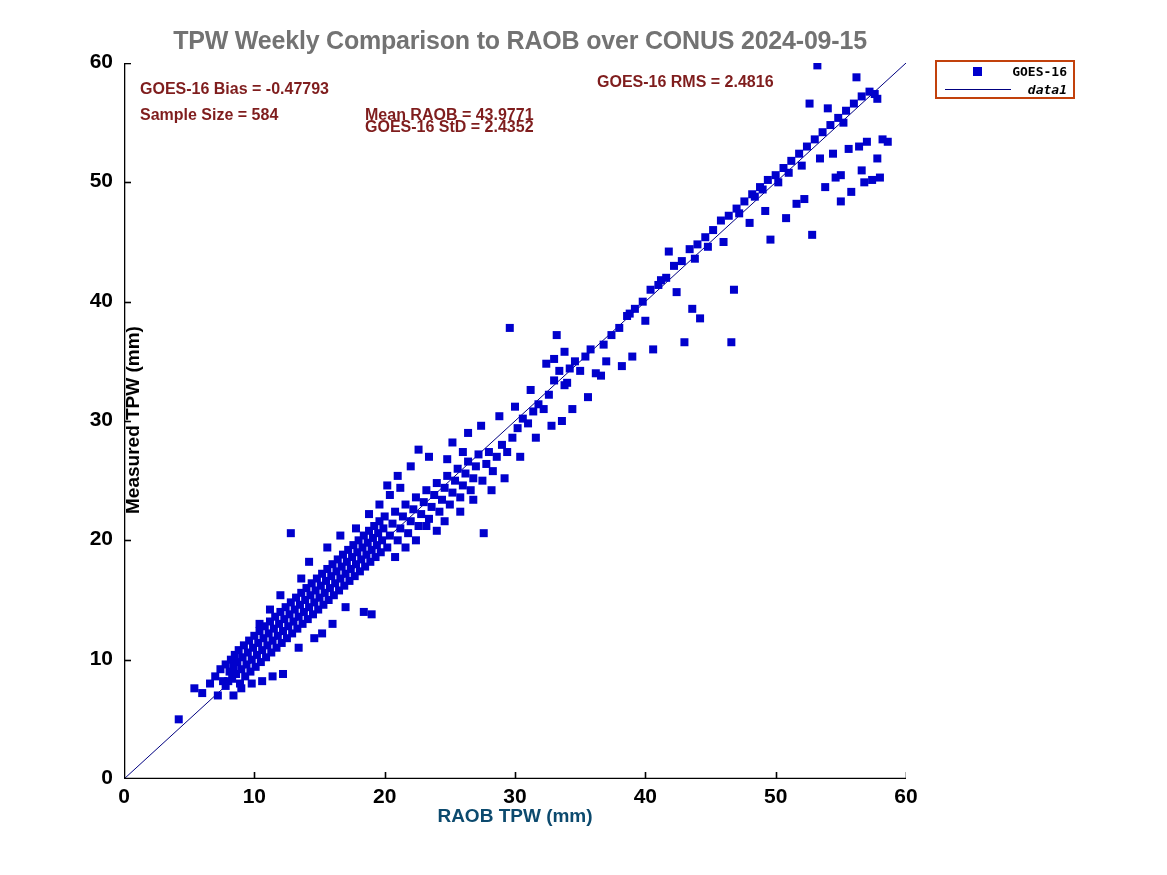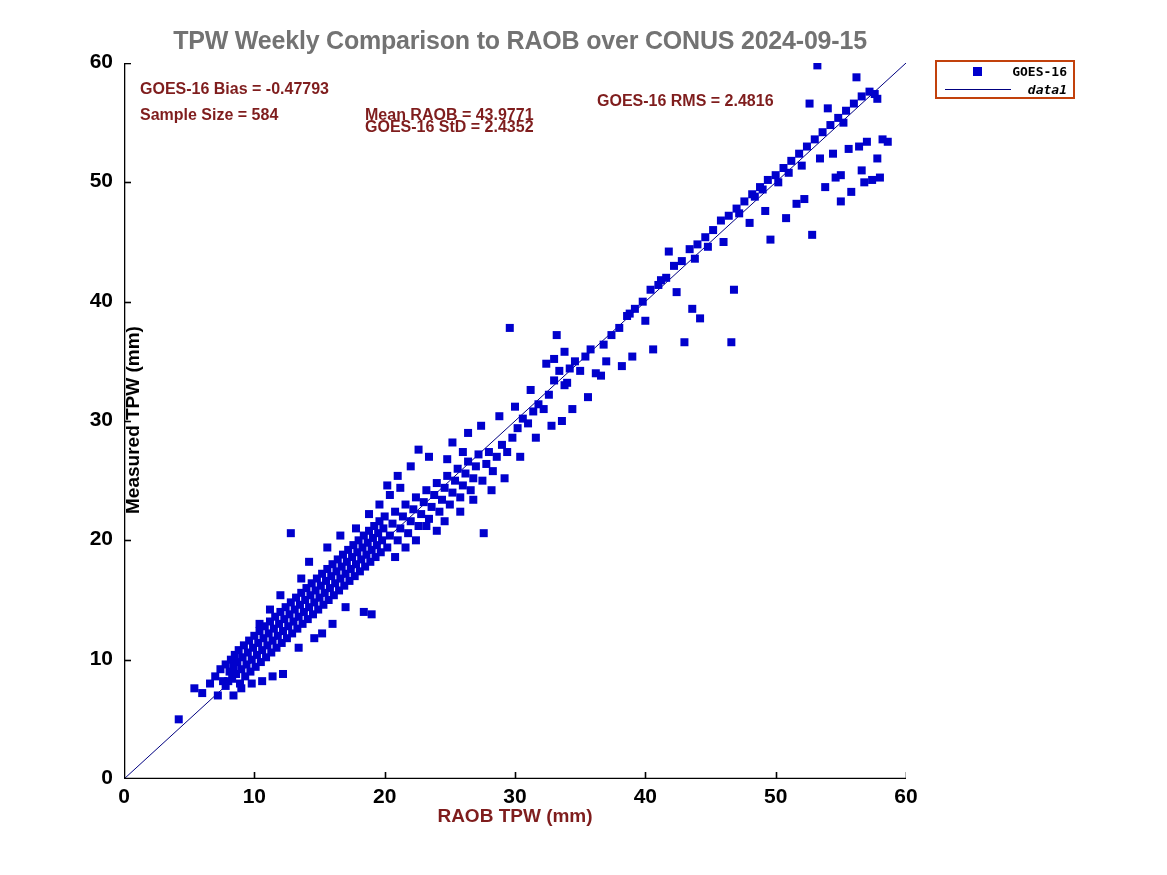--- a/index.html
+++ b/index.html
@@ -45,21 +45,21 @@
 
   
   #xlabel {
     position: absolute;
     left: 124px;
     top: 805px;
     width: 782px;
     text-align: center;
     font-size: 19px;
     font-weight: bold;
-    color: #7f1d1d;
+    color: #0c4a6e;
   }
   #ylabel {
     position: absolute;
     left: -225px;
     top: 409px;
     width: 716px;
     text-align: center;
     font-size: 19px;
     font-weight: bold;
     color: #000000;
@@ -530,21 +530,21 @@
       <div class="ytick-label" style="top: 168.333px;">50</div>
       <div class="ytick-label" style="top: 49px;">60</div>
     </div>
 
   <div id="xlabel">RAOB TPW (mm)</div>
   <div id="ylabel">Measured TPW (mm)</div>
 
   <div id="stats-layer">
       <div class="stat-text" style="left: 140px; top: 80px;">GOES-16 Bias = -0.47793</div>
       <div class="stat-text" style="left: 365px; top: 80px; margin-top: 38px;">GOES-16 StD = 2.4352</div>
-      <div class="stat-text" style="left: 597px; top: 92px;">GOES-16 RMS = 2.4816</div>
+      <div class="stat-text" style="left: 597px; top: 73px;">GOES-16 RMS = 2.4816</div>
       <div class="stat-text" style="left: 140px; top: 106px;">Sample Size = 584</div>
       <div class="stat-text" style="left: 365px; top: 106px;">Mean RAOB = 43.9771</div>
     </div>
 
   <div id="legend-box">
     <div class="legend-row" style="top:1px;">
       <span class="legend-marker-sq"></span>
       <span class="legend-label">GOES-16</span>
     </div>
     <div class="legend-row" style="top:19px;font-style:italic;">

